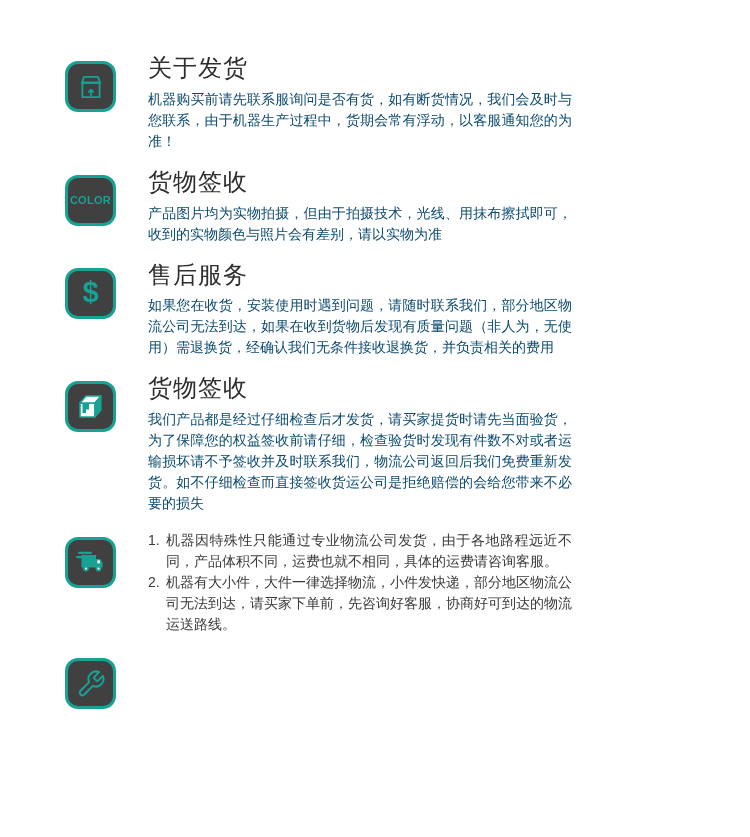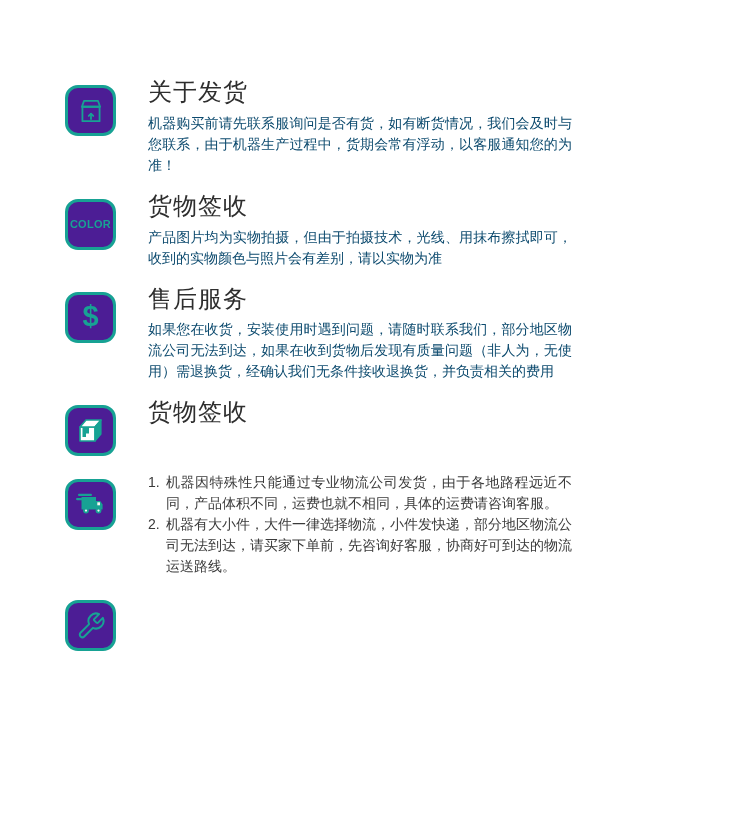--- a/index.html
+++ b/index.html
@@ -7,37 +7,36 @@
     width: 750px;
     height: 837px;
     background: #ffffff;
     font-family: "Liberation Sans", "DejaVu Sans", sans-serif;
     overflow: hidden;
   }
   .page {
     box-sizing: border-box;
     width: 606px;
     padding: 54px 34px 0 65px;
-    margin-top: 24px;
   }
   .section {
     display: flex;
     align-items: flex-start;
     margin-bottom: 16px;
   }
   .icon-box {
     box-sizing: border-box;
     flex: none;
     width: 51px;
     height: 51px;
     margin-top: 7px;
     margin-right: 32px;
     border: 3px solid #17a294;
     border-radius: 13px;
-    background: #4c1d95;
+    background: #404040;
     display: flex;
     align-items: center;
     justify-content: center;
   }
   .content { flex: 1; min-width: 0; }
   .sec-title {
     margin: 0 0 6px 0;
     font-size: 24px;
     font-weight: 400;
     line-height: 1.2;
@@ -120,20 +119,21 @@
     <div class="icon-box">
       <svg class="icon-svg" width="32" height="32" viewBox="0 0 32 32">
         <path d="M5 12 H20 V26 H5 Z" fill="#ffffff" stroke="#17a294" stroke-width="1.6" stroke-linejoin="round"></path>
         <path d="M5 12 L11 5 H26 L20 12 Z" fill="#ffffff" stroke="#17a294" stroke-width="1.6" stroke-linejoin="round"></path>
         <path d="M20 12 L26 5 V19 L20 26 Z" fill="#17a294" stroke="#17a294" stroke-width="1.2" stroke-linejoin="round"></path>
         <path d="M7.5 12 H14 V18.5 H11 V22 H7.5 Z" fill="#17a294"></path>
       </svg>
     </div>
     <div class="content">
       <h2 class="sec-title">货物签收</h2>
+      <p class="sec-body">我们产品都是经过仔细检查后才发货，请买家提货时请先当面验货，为了保障您的权益签收前请仔细，检查验货时发现有件数不对或者运输损坏请不予签收并及时联系我们，物流公司返回后我们免费重新发货。如不仔细检查而直接签收货运公司是拒绝赔偿的会给您带来不必要的损失</p>
     </div>
   </div>
 
   <div class="section">
     <div class="icon-box">
       <svg class="icon-svg" width="32" height="32" viewBox="0 0 32 32">
         <rect x="3" y="4.8" width="14" height="2.2" rx="1.1" fill="#17a294"></rect>
         <rect x="1" y="9" width="10" height="2.2" rx="1.1" fill="#17a294"></rect>
         <rect x="6.5" y="8" width="14.5" height="12.5" fill="#17a294"></rect>
         <path d="M21 12 H25.2 L27.6 15.5 V20.5 H21 Z" fill="#17a294"></path>

